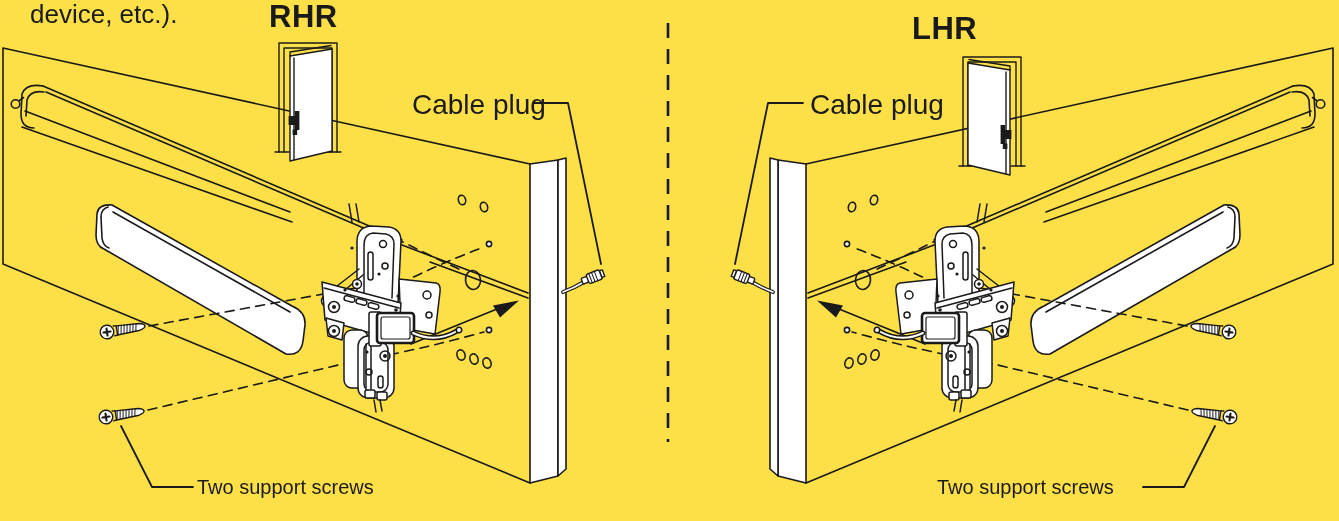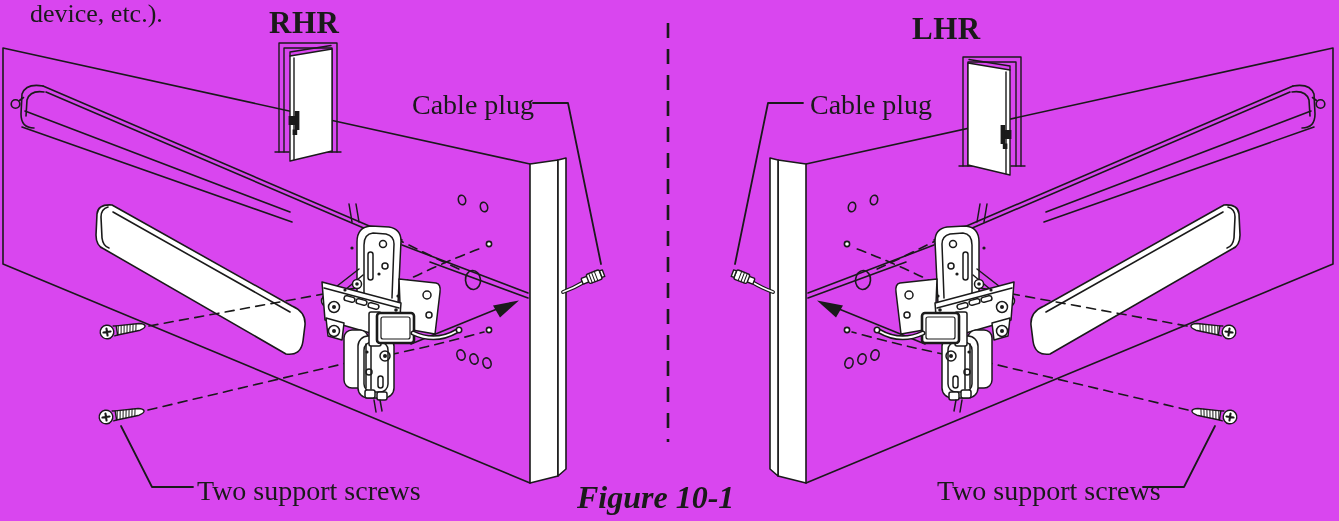--- a/index.html
+++ b/index.html
@@ -1,29 +1,29 @@
 <!DOCTYPE html>
 <html><head>
 <meta charset="utf-8">
 <style>
   html,body { margin:0; padding:0; background:#ffffff; }
   .stage {
-    position:relative; width:1339px; height:521px; background:#d946ef;
-    font-family:Liberation Serif, serif; color:#1a1a1a; overflow:hidden;
+    position:relative; width:1339px; height:521px; background:#fde047;
+    font-family:Liberation Sans, sans-serif; color:#1a1a1a; overflow:hidden;
   }
   .stage svg.art { position:absolute; left:0; top:0; }
   .label { position:absolute; white-space:nowrap; line-height:1.1; }
   .intro        { left:30px;  top:0px;   font-size:26px; }
   .handing      { font-weight:bold; font-size:31px; letter-spacing:0.5px; }
-  .handing.rhr  { left:269px; top:6px; }
+  .handing.rhr  { left:269px; top:0; }
   .handing.lhr  { left:912px; top:12px; }
   .callout      { font-size:28px; }
   .cable-left   { left:412px; top:90px; }
   .cable-right  { left:810px; top:90px; }
-  .screws-note  { font-size:28px; }
+  .screws-note  { font-size:20px; }
   .screws-left  { left:197px; top:476px; }
   .screws-right { left:937px; top:476px; }
   .caption      { left:577px; top:480px; font-size:32px; font-weight:bold; font-style:italic; }
 </style>
 </head>
 <body>
 
 <div class="stage">
 
   <svg class="art" width="1339" height="521" viewBox="0 0 1339 521">
@@ -187,14 +187,13 @@
     <path d="M668,23 V442" stroke="#1a1a1a" stroke-width="2.6" stroke-dasharray="15 11"></path>
   </svg>
 
   <div class="label intro">device, etc.).</div>
   <div class="label handing rhr">RHR</div>
   <div class="label handing lhr">LHR</div>
   <div class="label callout cable-left">Cable plug</div>
   <div class="label callout cable-right">Cable plug</div>
   <div class="label screws-note screws-left">Two support screws</div>
   <div class="label screws-note screws-right">Two support screws</div>
-  <div class="label caption">Figure 10-1</div>
 </div>
 
 </body></html>

